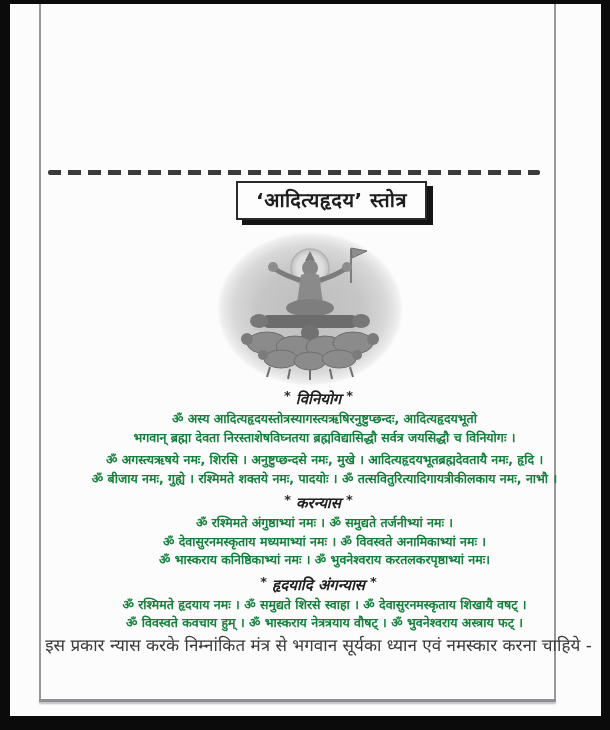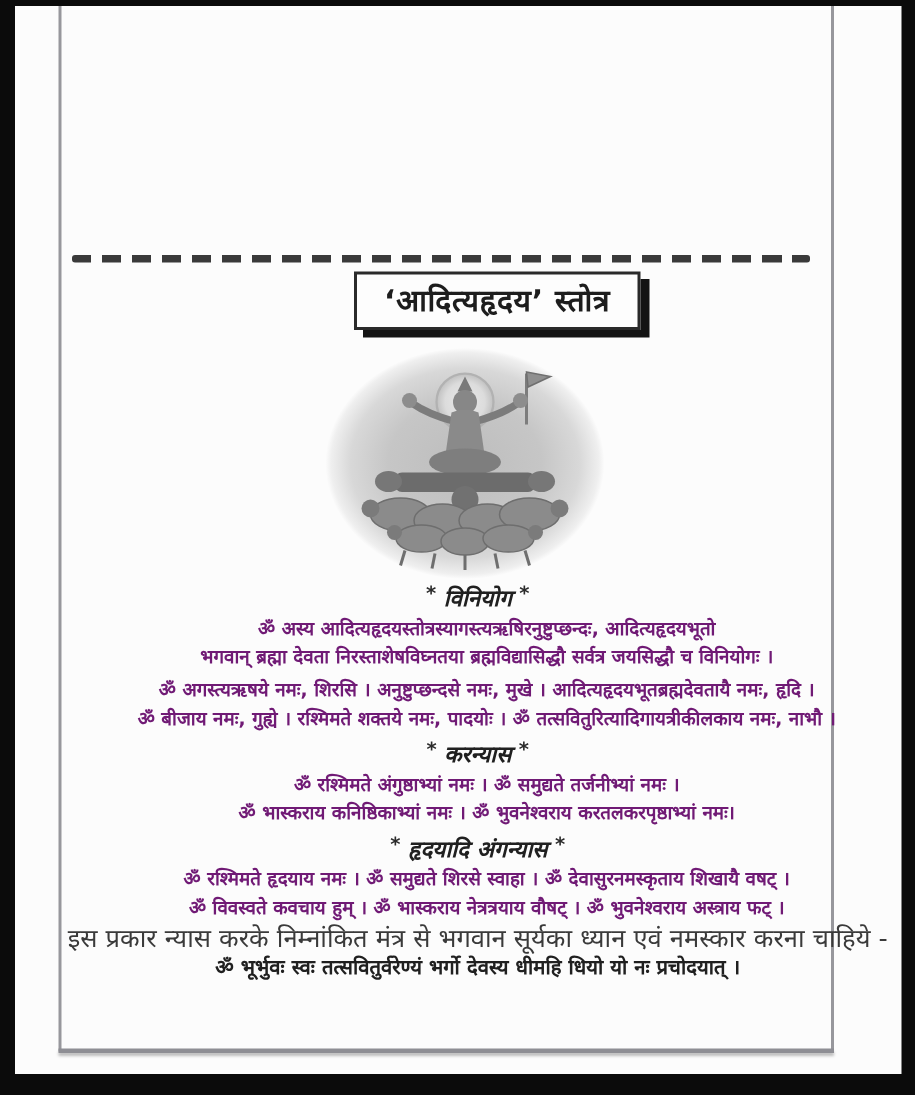--- a/index.html
+++ b/index.html
@@ -38,21 +38,21 @@
     position:absolute; left:29px; top:381px; width:559px;
     text-align:center; color:#262626;
   }
   .sec-heading {
     font-size:15px; font-weight:bold; font-style:italic;
     margin:3px 0 2px 0; color:#202020; white-space:nowrap;
   }
   .star { font-style:normal; font-size:13px; position:relative; top:-4px; padding:0 5px; color:#2b2b2b; }
   .sec-line {
     font-size:12.5px; font-weight:bold; line-height:18.5px;
-    white-space:nowrap; color:#701a75;padding-left:12px;
+    white-space:nowrap; color:#15803d;padding-left:12px;
   }
   .section { margin-bottom:4px; }
   .footer-instruction {
     font-size:17px; font-weight:normal; color:#3a3a3a;
     margin-top:4px; white-space:nowrap; line-height:17px;
   }
   .footer-mantra {
     font-size:13.5px; font-weight:bold; color:#202020;
     white-space:nowrap; line-height:20px;
   }
@@ -151,28 +151,28 @@
     <div class="section">
       <p class="sec-line">ॐ अगस्त्यऋषये नमः, शिरसि । अनुष्टुप्छन्दसे नमः, मुखे । आदित्यहृदयभूतब्रह्मदेवतायै नमः, हृदि ।</p>
       <p class="sec-line">ॐ बीजाय नमः, गुह्ये । रश्मिमते शक्तये नमः, पादयोः । ॐ तत्सवितुरित्यादिगायत्रीकीलकाय नमः, नाभौ ।</p>
     </div>
 
     <div class="section">
       <div class="sec-heading">
         <span class="star">*</span><span>करन्यास</span><span class="star">*</span>
       </div>
       <p class="sec-line">ॐ रश्मिमते अंगुष्ठाभ्यां नमः । ॐ समुद्यते तर्जनीभ्यां नमः ।</p>
+      <p class="sec-line">ॐ देवासुरनमस्कृताय मध्यमाभ्यां नमः । ॐ विवस्वते अनामिकाभ्यां नमः ।</p>
       <p class="sec-line">ॐ भास्कराय कनिष्ठिकाभ्यां नमः । ॐ भुवनेश्वराय करतलकरपृष्ठाभ्यां नमः।</p>
     </div>
 
     <div class="section">
       <div class="sec-heading">
         <span class="star">*</span><span>हृदयादि अंगन्यास</span><span class="star">*</span>
       </div>
       <p class="sec-line">ॐ रश्मिमते हृदयाय नमः । ॐ समुद्यते शिरसे स्वाहा । ॐ देवासुरनमस्कृताय शिखायै वषट् ।</p>
       <p class="sec-line">ॐ विवस्वते कवचाय हुम् । ॐ भास्कराय नेत्रत्रयाय वौषट् । ॐ भुवनेश्वराय अस्त्राय फट् ।</p>
     </div>
 
     <p class="footer-instruction">इस प्रकार न्यास करके निम्नांकित मंत्र से भगवान सूर्यका ध्यान एवं नमस्कार करना चाहिये -</p>
-    <p class="footer-mantra">ॐ भूर्भुवः स्वः तत्सवितुर्वरेण्यं भर्गो देवस्य धीमहि धियो यो नः प्रचोदयात् ।</p>
 
   </div>
 </div>
 
 </body></html>

